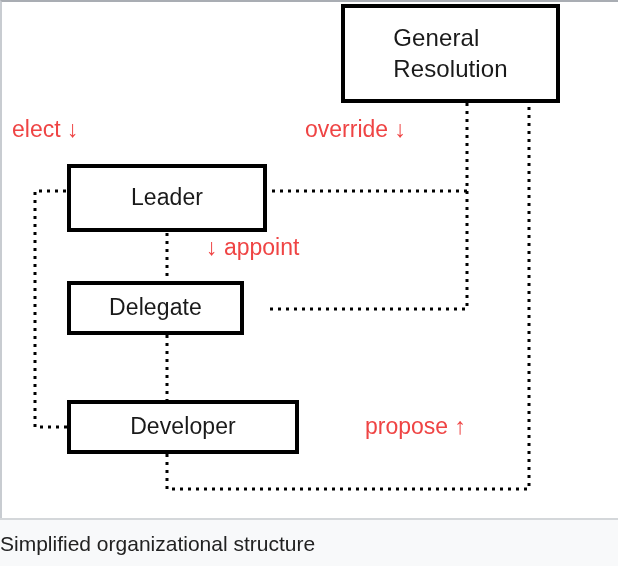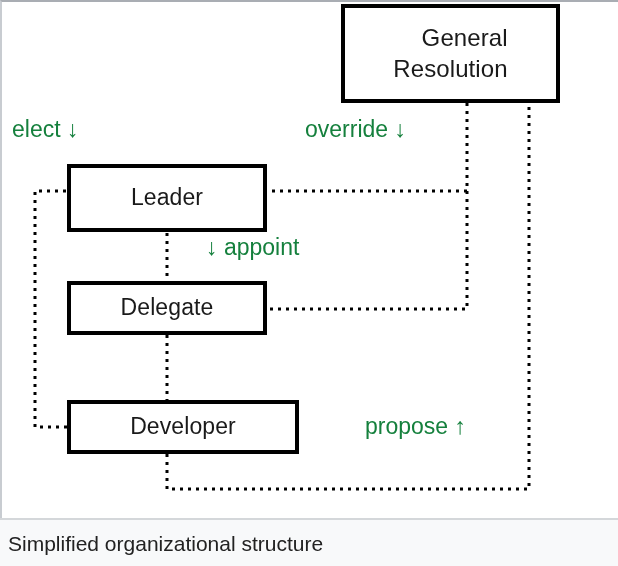--- a/index.html
+++ b/index.html
@@ -48,54 +48,54 @@
     position: absolute;
     box-sizing: border-box;
     border: 4px solid #000000;
     background: #ffffff;
     display: flex;
     align-items: center;
     justify-content: center;
     color: #1a1a1a;
     font-size: 23px;
     line-height: 1.28;
-    text-align: right;
+    text-align: left;
     letter-spacing: 0.1px;
   }
   .node-label { display: block; }
 
   #node-general-resolution {
     left: 339px;
     top: 2px;
     width: 219px;
     height: 99px;
     font-size: 24px;
   }
   #node-leader {
     left: 65px;
     top: 162px;
     width: 200px;
     height: 68px;
   }
   #node-delegate {
     left: 65px;
     top: 279px;
-    width: 200px;
+    width: 177px;
     height: 54px;
   }
   #node-developer {
     left: 65px;
     top: 398px;
     width: 232px;
     height: 54px;
   }
 
   .edge-label {
     position: absolute;
-    color: #15803d;
+    color: #ef4444;
     font-size: 23px;
     line-height: 1;
     white-space: nowrap;
   }
   #label-elect    { left: 10px;  top: 116px; }
   #label-override { left: 303px; top: 116px; }
   #label-appoint  { left: 204px; top: 234px; }
   #label-decide   { left: 207px; top: 352px; }
   #label-propose  { left: 363px; top: 413px; }
 
@@ -105,21 +105,20 @@
     top: 518px;
     width: 618px;
     height: 48px;
     box-sizing: border-box;
     background: #f8f9fa;
     border-top: 2px solid #d4d7da;
     display: flex;
     align-items: center;
   }
   #caption-text {
-    padding-left: 8px;
     font-size: 21px;
     color: #222222;
     line-height: 1;
   }
 </style>
 </head>
 <body>
 
 <div id="figure">
 

